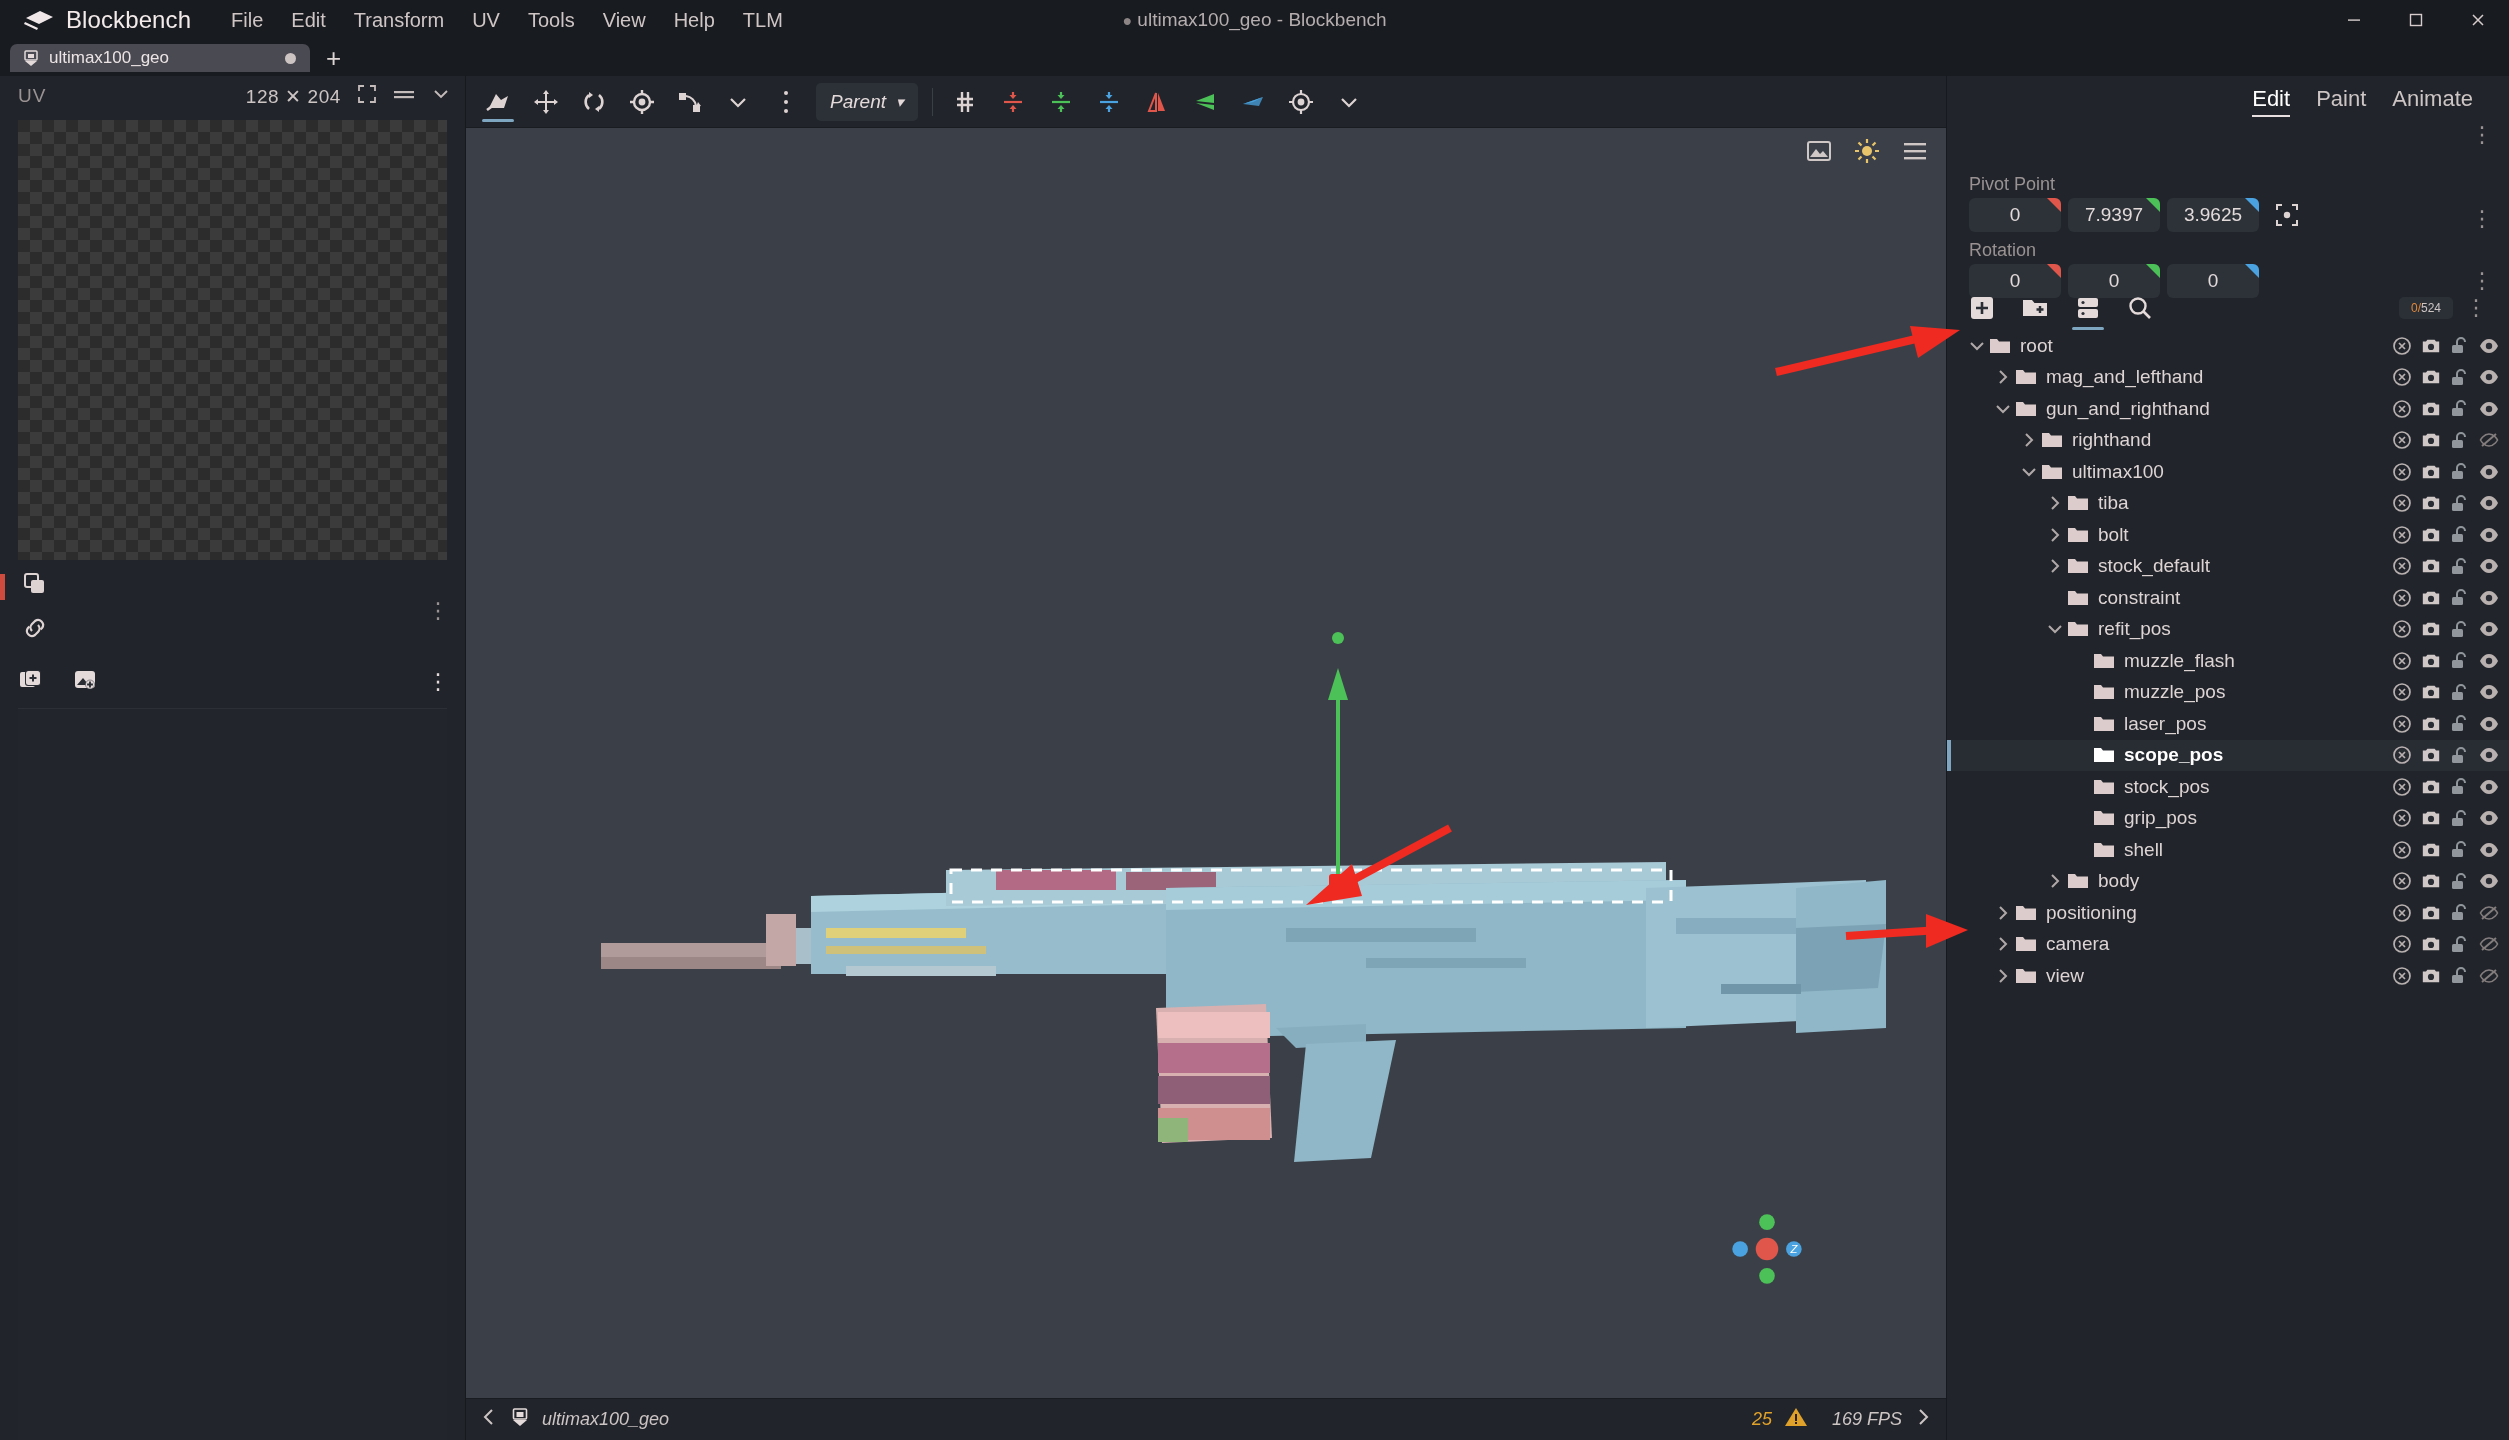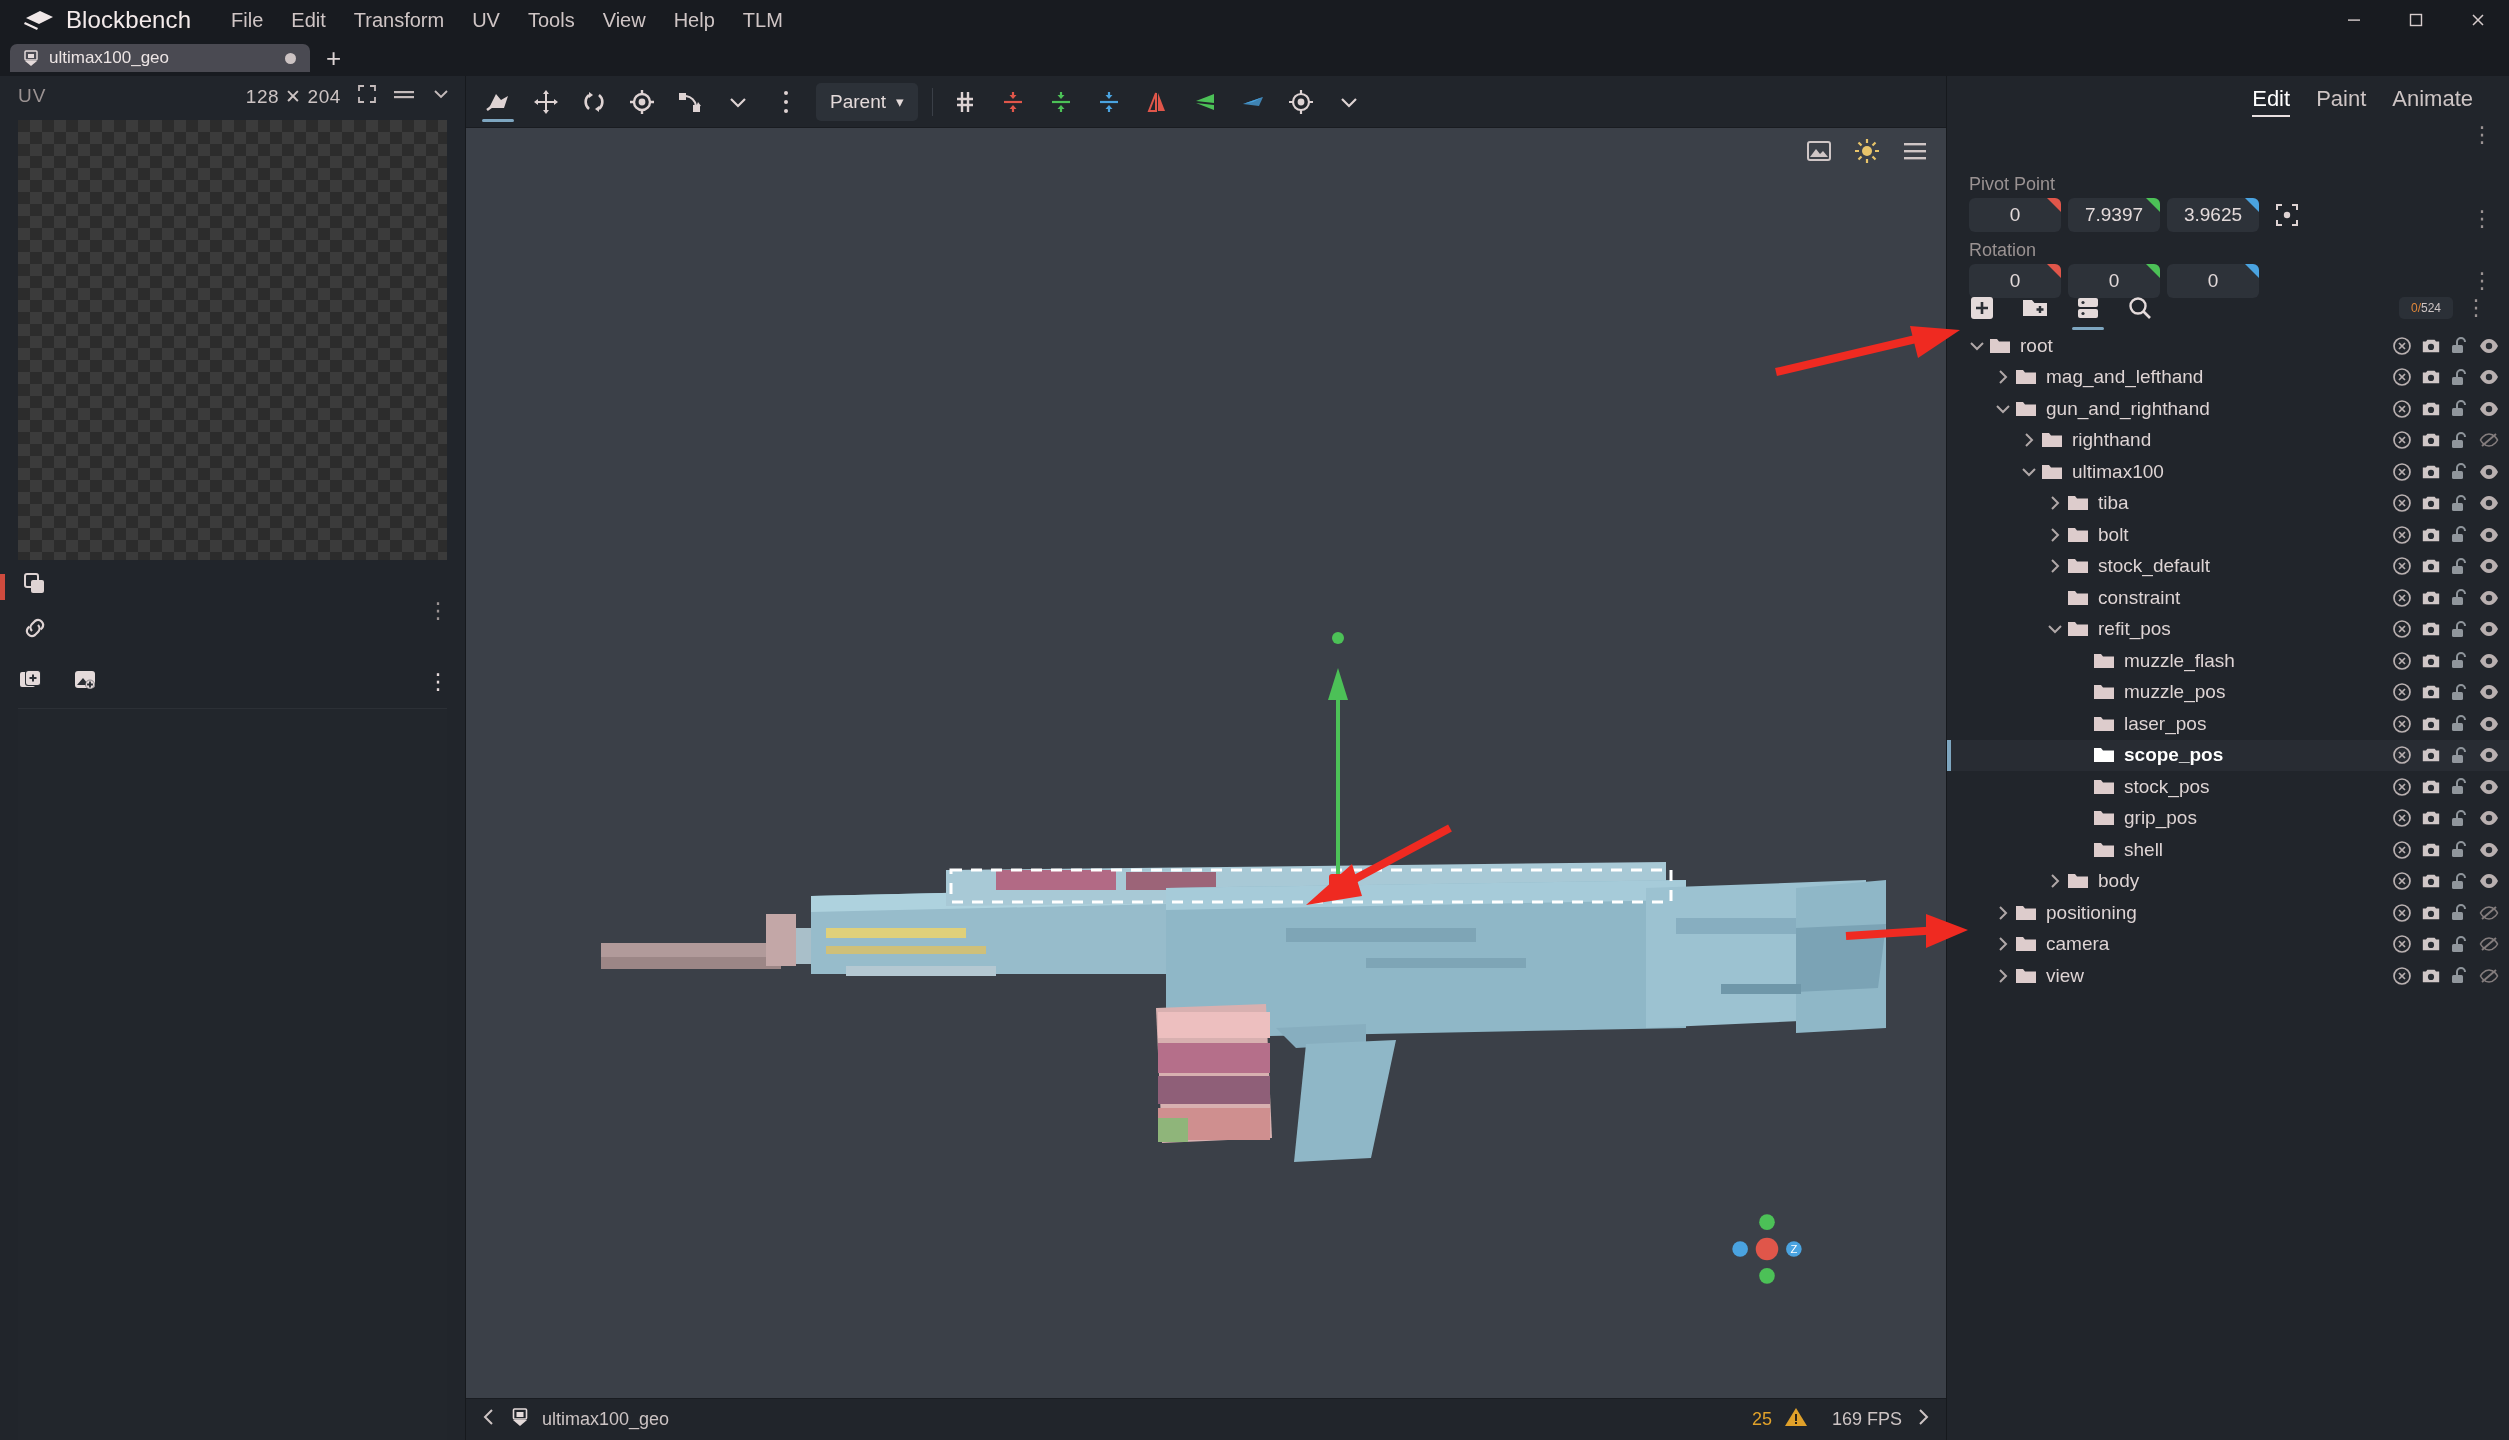--- a/index.html
+++ b/index.html
@@ -65,21 +65,21 @@
     background-color:#2c2c2c;
   }
   .uv-tools { height:96px; display:flex; flex-direction:column; justify-content:center; gap:14px; padding:10px 18px; position:relative; }
   .uv-tools .kebab { position:absolute; right:16px; top:38px; color:#9b9393; }
   .tex-tools { height:52px; display:flex; align-items:center; gap:28px; padding:0 18px; position:relative; }
   .tex-tools .kebab { position:absolute; right:16px; }
   .tex-list { flex:1; background:#22262c; margin:0 18px 0 18px; border-top:1px solid #2c3036; }
   .left-accent { position:absolute; left:0; width:5px; height:26px; background:#cf4b3e; }
 
   
-  .viewport { flex:1; position:relative; background:#3b4048; min-width:0; display:flex; flex-direction:column; }
+  .viewport { flex:1; position:relative; background:#3b4048; min-width:0; display:flex; flex-direction:column;font-style:italic; }
   .vp-toolbar {
     height:52px; background:#21252b; display:flex; align-items:center; gap:0px; padding-left:8px;
     border-bottom:1px solid #191c21;
   }
   .tb-btn { width:48px; height:48px; display:flex; align-items:center; justify-content:center; position:relative; color:#ded3d3; }
   .tb-btn.active::after { content:""; position:absolute; bottom:4px; left:8px; right:8px; height:3px; background:#7ea6c0; border-radius:2px; }
   .tb-sep { width:1px; height:28px; background:#3a3f47; margin:0 8px; }
   .parent-sel {
     height:38px; display:flex; align-items:center; gap:10px; padding:0 14px;
     background:#2c3138; border-radius:5px; font-size:19px; color:#e4dada; margin:0 6px;
@@ -166,20 +166,24 @@
     <div class="menu">
       <span class="menu-item">File</span>
       <span class="menu-item">Edit</span>
       <span class="menu-item">Transform</span>
       <span class="menu-item">UV</span>
       <span class="menu-item">Tools</span>
       <span class="menu-item">View</span>
       <span class="menu-item">Help</span>
       <span class="menu-item">TLM</span>
     </div>
+    <div class="win-title">
+      <span class="dot">●</span>
+      <span>ultimax100_geo - Blockbench</span>
+    </div>
     <div class="win-ctrls">
       <div class="win-btn">
         <svg width="18" height="18" viewBox="0 0 18 18">
             <rect x="3" y="8.4" width="12" height="1.4" fill="#d6cccc"></rect>
           </svg>
       </div>
       <div class="win-btn">
         <svg width="18" height="18" viewBox="0 0 18 18">
             <rect x="3.5" y="3.5" width="11" height="11" fill="none" stroke="#d6cccc" stroke-width="1.4"></rect>
           </svg>

